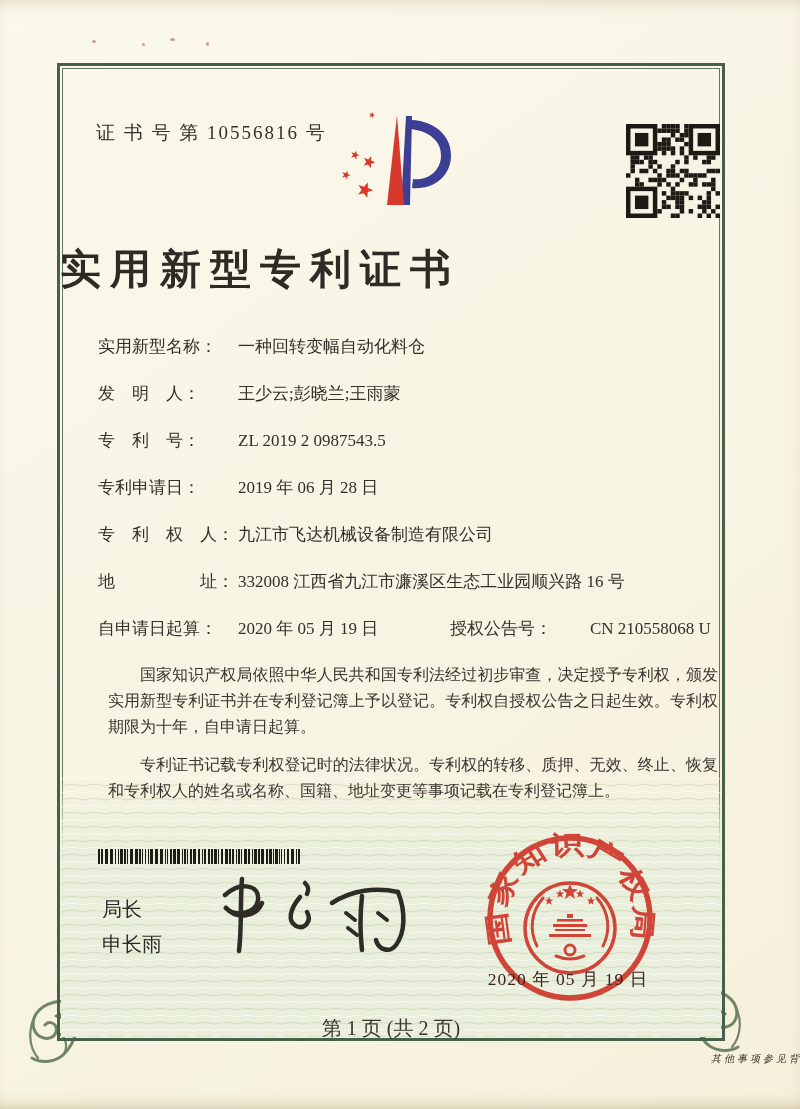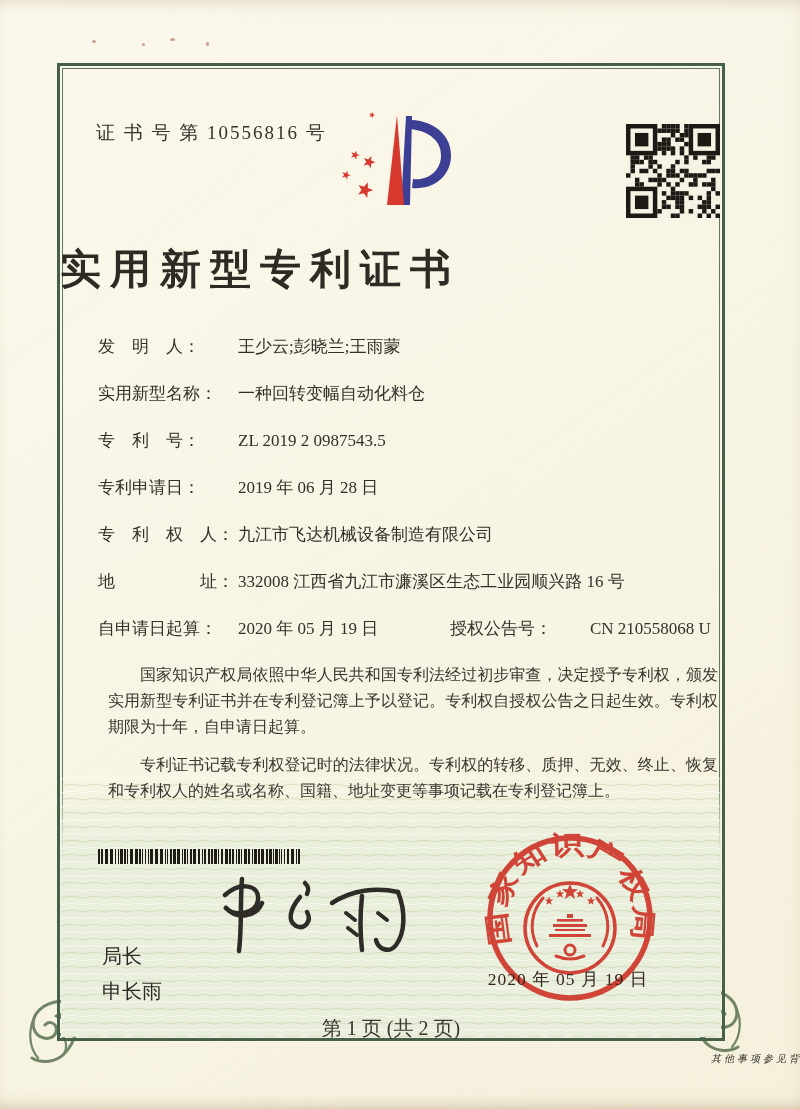--- a/index.html
+++ b/index.html
@@ -34,22 +34,22 @@
   .fields{position:absolute;left:38px;top:268px;right:26px;font-size:17px;color:#33302a;}
   .field-row{line-height:26px;margin-bottom:21px;white-space:nowrap;}
   .f-label{display:inline-block;width:140px;}
   .f-val2w{display:inline-block;width:212px;}
 
   .paras{position:absolute;left:36px;top:584px;width:634px;font-size:16px;line-height:26px;
     color:#3a352e;text-align:justify;}
   .paras p{margin:12px;text-indent:2em;}
 
   .barcode{position:absolute;left:38px;top:783px;width:206px;height:15px;}
-  .director{position:absolute;left:42px;top:826px;font-family:Liberation Mono, monospace;
-    font-size:20px;color:#2c2a26;line-height:35px;margin-top:48px;}
+  .director{position:absolute;left:42px;top:826px;font-family:Liberation Serif, serif;
+    font-size:20px;color:#2c2a26;line-height:35px;}
   .signature{position:absolute;left:150px;top:793px;}
   .seal{position:absolute;left:418px;top:760px;opacity:.92;}
   .seal-date{position:absolute;left:413px;top:901px;width:190px;text-align:center;
     font-size:17.5px;letter-spacing:1px;color:#38251f;}
   .page-info{position:absolute;left:0;right:0;top:949px;text-align:center;font-size:20px;color:#39342c;}
 
   .back-note{position:absolute;left:0;right:0;top:1052px;text-align:right;
     font-size:10px;letter-spacing:3px;color:#3a352e;font-style:italic;}
   .ornament{position:absolute;}
 </style>
@@ -283,24 +283,24 @@
           <rect x="70.4" y="8.8" width="13.200000000000001" height="13.200000000000001" fill="#1d1a16"></rect>
           <rect x="0" y="61.60000000000001" width="30.800000000000004" height="30.800000000000004" fill="#1d1a16"></rect>
           <rect x="4.4" y="66" width="22" height="22" fill="#f6f3e4"></rect>
           <rect x="8.8" y="70.4" width="13.200000000000001" height="13.200000000000001" fill="#1d1a16"></rect>
         </svg>
 
       <h1 class="title">实用新型专利证书</h1>
 
       <div class="fields">
         <div class="field-row">
+          <span class="f-label">实用新型名称：</span><span>一种回转变幅自动化料仓</span>
+        </div>
+        <div class="field-row">
           <span class="f-label">发　明　人：</span><span>王少云;彭晓兰;王雨蒙</span>
-        </div>
-        <div class="field-row">
-          <span class="f-label">实用新型名称：</span><span>一种回转变幅自动化料仓</span>
         </div>
         <div class="field-row">
           <span class="f-label">专　利　号：</span><span>ZL 2019 2 0987543.5</span>
         </div>
         <div class="field-row">
           <span class="f-label">专利申请日：</span><span>2019 年 06 月 28 日</span>
         </div>
         <div class="field-row">
           <span class="f-label">专　利　权　人：</span><span>九江市飞达机械设备制造有限公司</span>
         </div>

